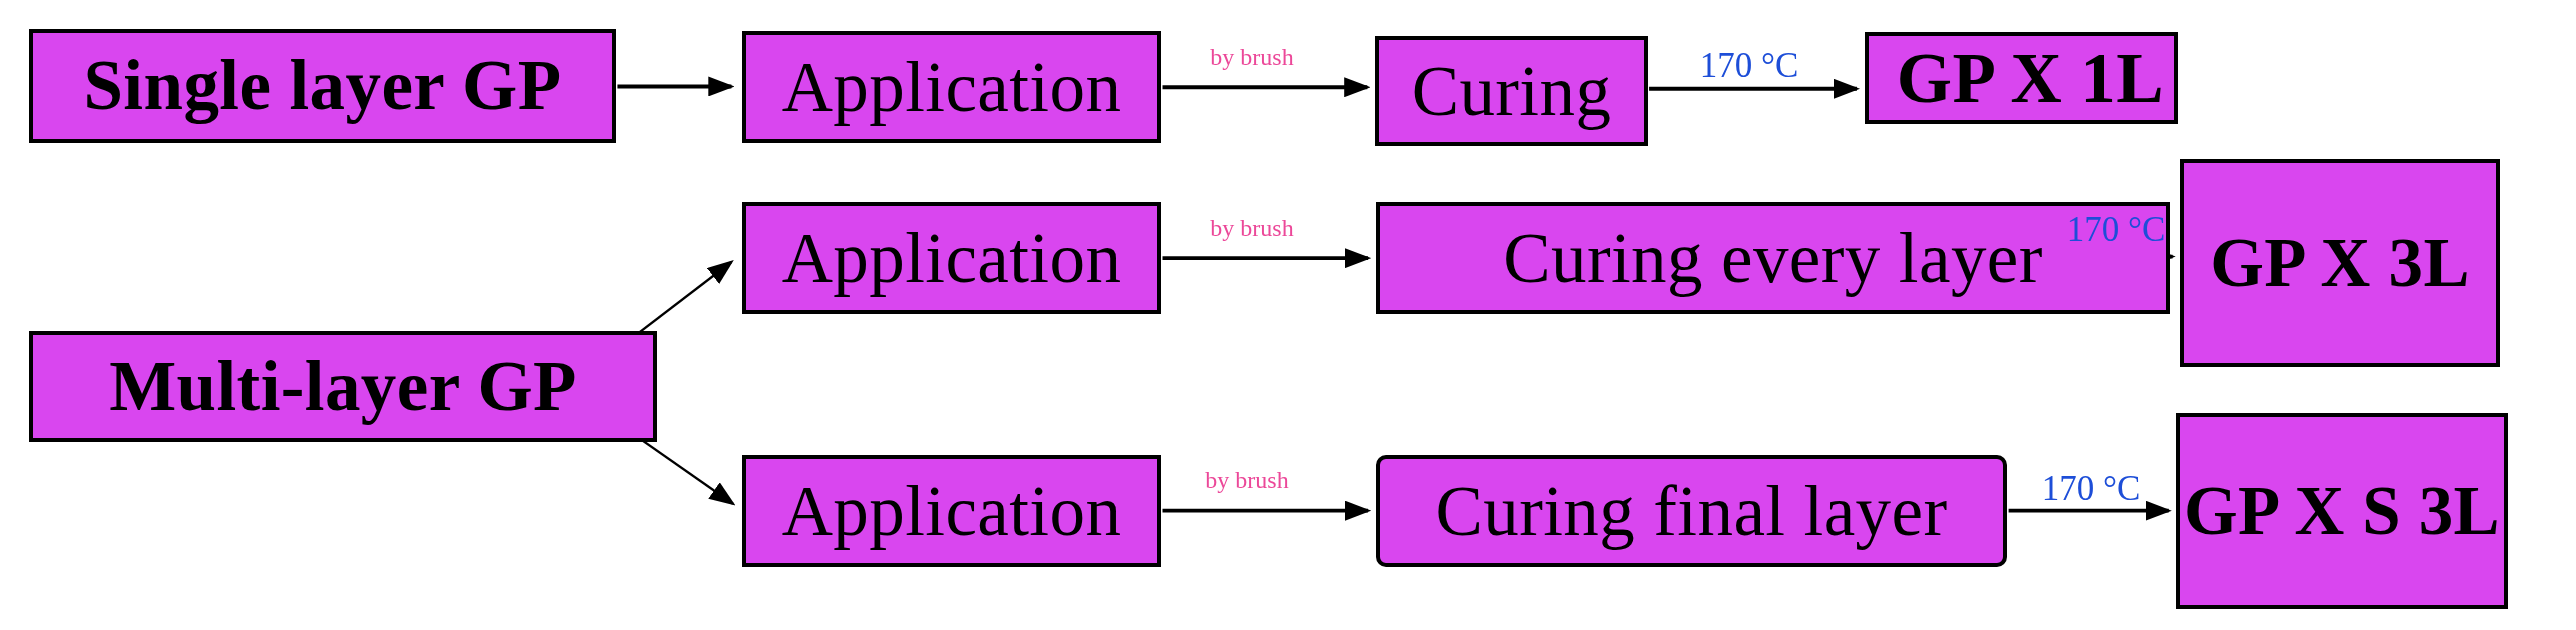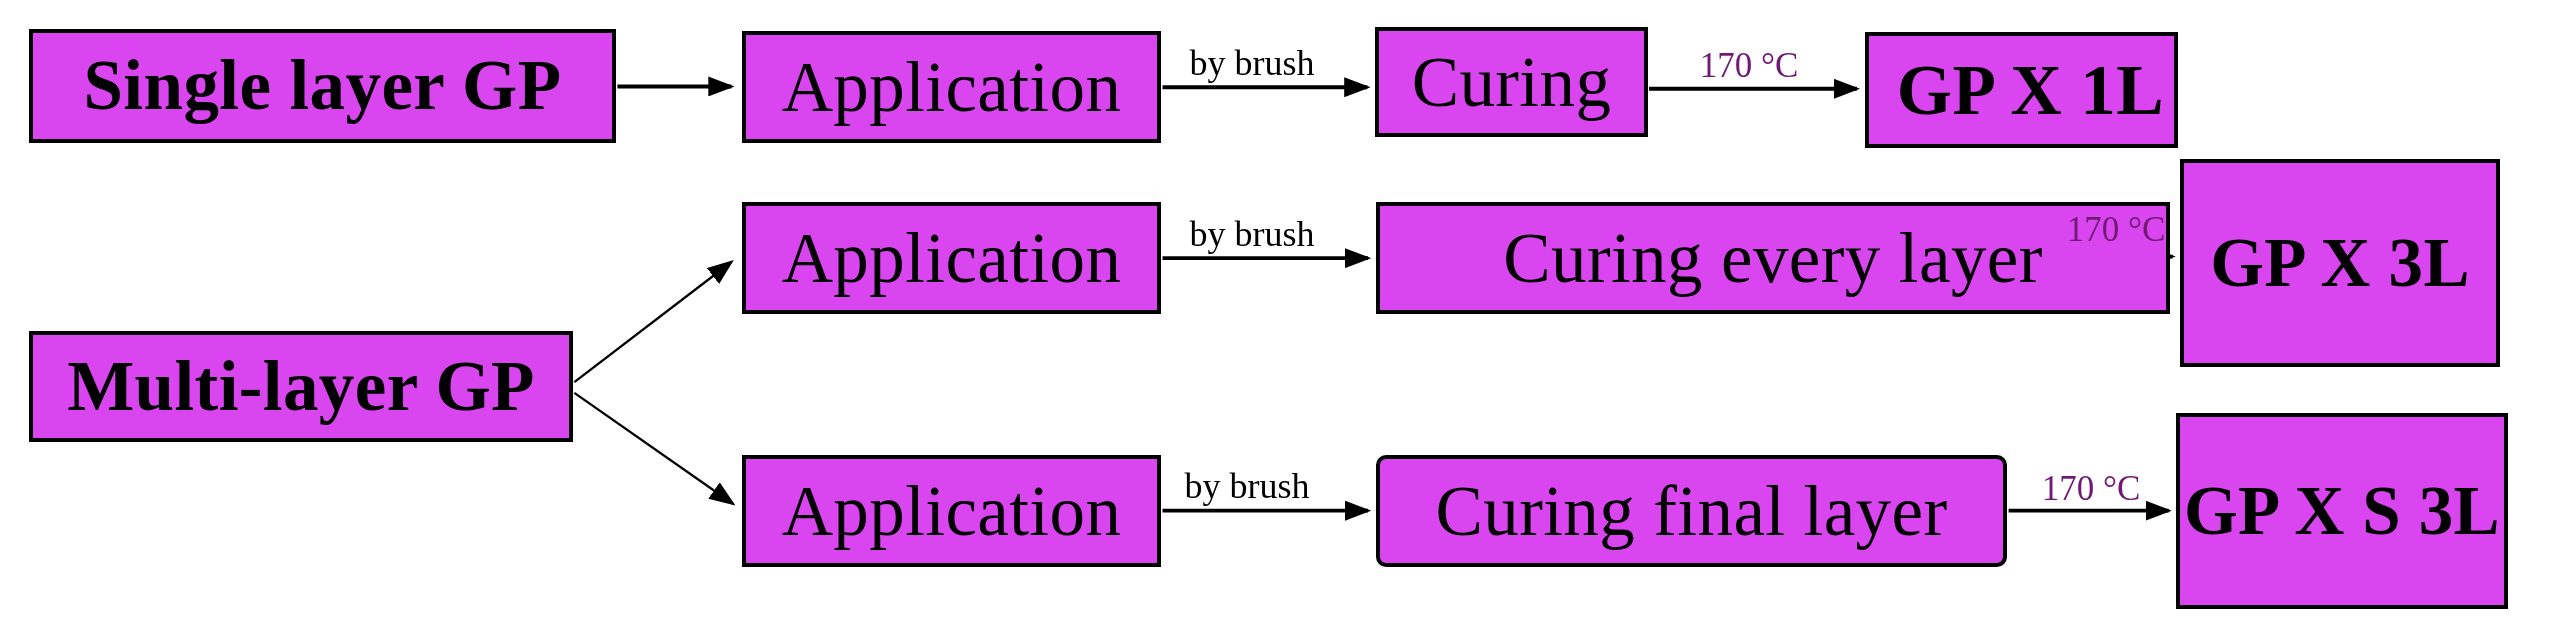--- a/index.html
+++ b/index.html
@@ -45,28 +45,28 @@
     font-weight: bold;
   }
   .node.twoline .node-text {
     font-size: 69px;
     line-height: 1.16;
   }
   .edge-label {
     position: absolute;
     width: 262px;
     text-align: center;
-    font-size: 36px;
+    font-size: 24px;
     line-height: 1;
     white-space: nowrap;
-    color: #000000;
+    color: #ec4899;
   }
   .edge-label.temp {
     font-size: 35px;
-    color: #701a75;
+    color: #1d4ed8;
   }
 </style>
 </head>
 <body>
 
 <div id="canvas">
 
   <svg id="arrow-layer" viewBox="0 0 3346 819" xmlns="http://www.w3.org/2000/svg">
     <defs>
       <marker id="ah" markerUnits="userSpaceOnUse" markerWidth="34" markerHeight="26" refX="30" refY="13" orient="auto">
@@ -85,41 +85,41 @@
   </svg>
 
   <div class="node bold" style="left:29px; top:28.5px; width:587px; height:114px;">
     <span class="node-text">Single layer GP</span>
   </div>
 
   <div class="node" style="left:742px; top:31px; width:419px; height:112px;">
     <span class="node-text">Application</span>
   </div>
 
-  <div class="node" style="left:1375px; top:27px; width:273px; height:110px;">
+  <div class="node" style="left:1375px; top:36px; width:273px; height:110px;">
     <span class="node-text">Curing</span>
   </div>
 
-  <div class="node bold" style="left:1865px; top:32px; width:313px; height:116px;padding-left:24px;">
+  <div class="node bold" style="left:1865px; top:32px; width:313px; height:92px;padding-left:24px;">
     <span class="node-text">GP X 1L</span>
   </div>
 
   <div class="node" style="left:742px; top:202px; width:419px; height:112px;">
     <span class="node-text">Application</span>
   </div>
 
   <div class="node" style="left:1376px; top:202px; width:794px; height:112px;">
     <span class="node-text">Curing every layer</span>
   </div>
 
   <div class="node bold twoline" style="left:2180px; top:159px; width:320px; height:208px;">
     <span class="node-text">GP X 3L</span>
   </div>
 
-  <div class="node bold" style="left:29px; top:331px; width:544px; height:111px;">
+  <div class="node bold" style="left:29px; top:331px; width:628px; height:111px;">
     <span class="node-text">Multi-layer GP</span>
   </div>
 
   <div class="node" style="left:742px; top:455px; width:419px; height:112px;">
     <span class="node-text">Application</span>
   </div>
 
   <div class="node" style="left:1376px; top:455px; width:631px; height:112px;border-radius:10px;">
     <span class="node-text">Curing final layer</span>
   </div>

